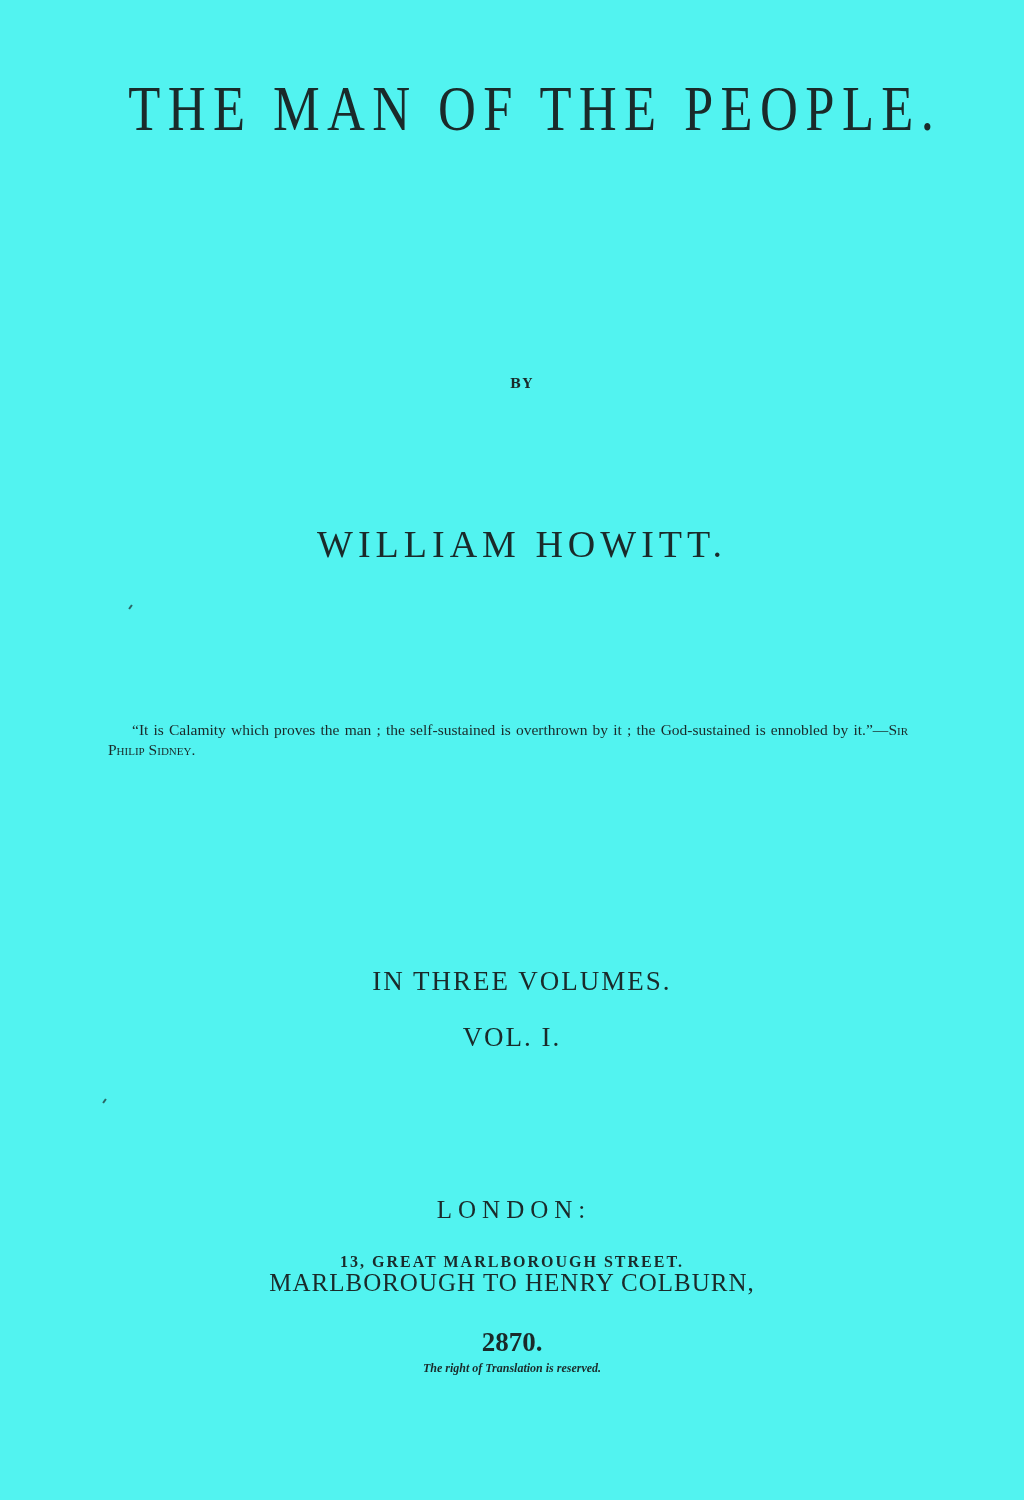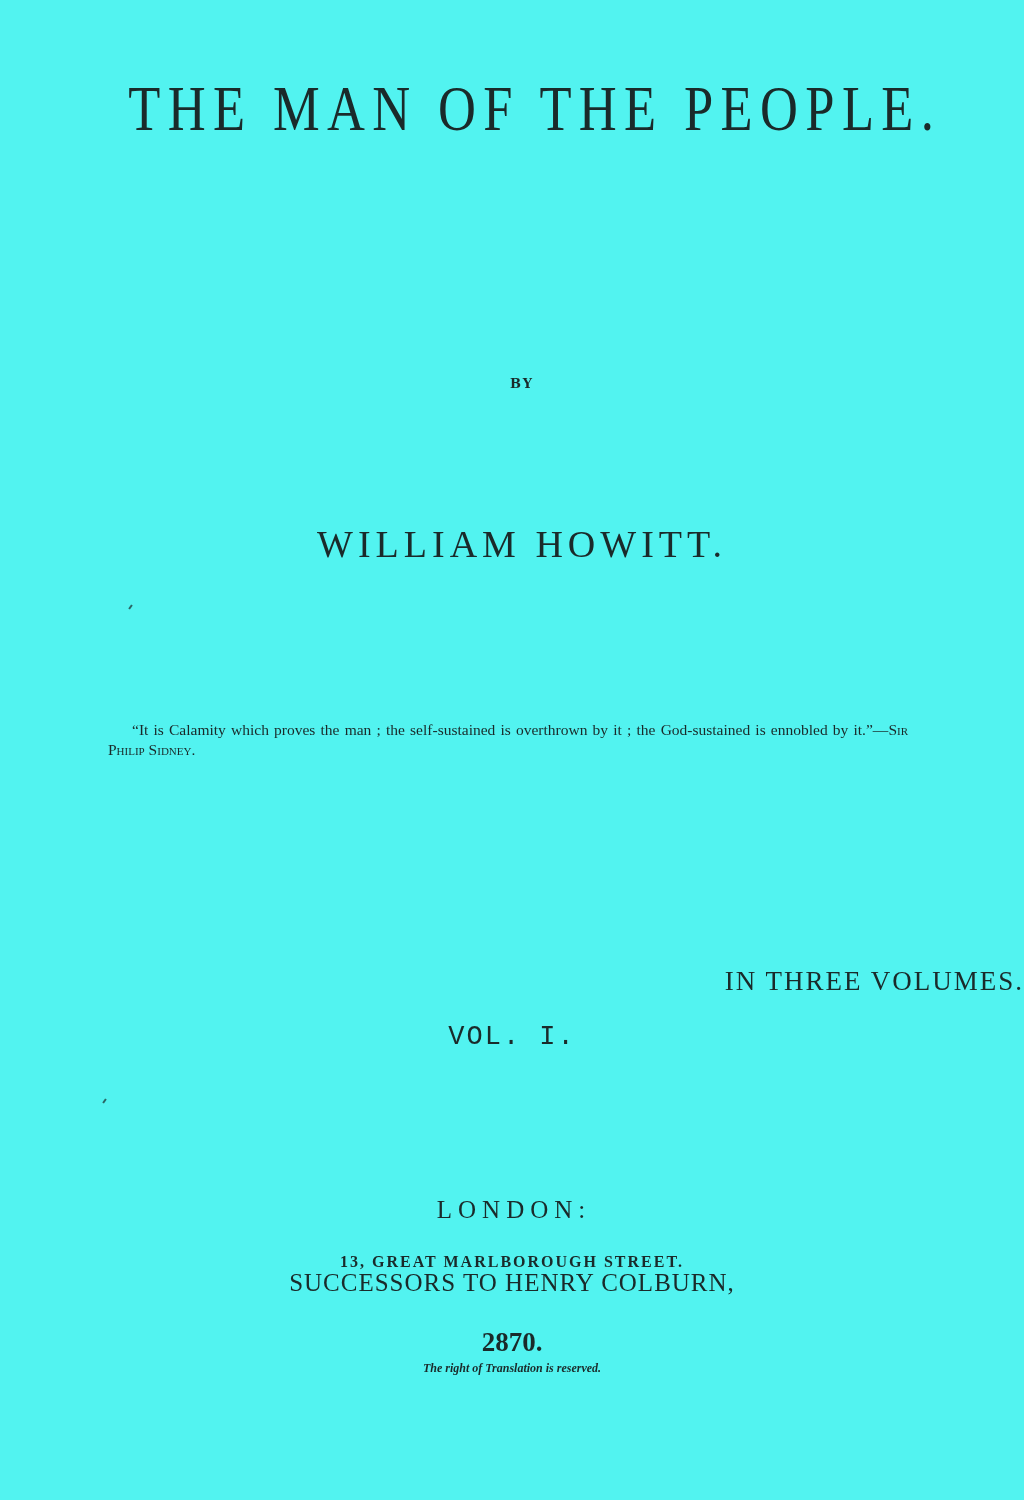--- a/index.html
+++ b/index.html
@@ -21,22 +21,22 @@
   }
   .by { top: 376px; font-size: 13px; font-weight: bold; letter-spacing: 2px; padding-left: 20px; }
   .author { top: 522px; font-family: "Liberation Serif", serif; font-size: 38px; letter-spacing: 5px; padding-left: 20px; }
   .mottos {
     position: absolute; top: 720px; left: 108px; width: 800px;
     font-family: "Liberation Serif", serif; font-size: 15.5px; line-height: 20px;
     text-align: justify;
   }
   .mottos p { margin: 0 0 8px 0; text-indent: 24px; }
   .sc { font-variant: small-caps; }
-  .vols { top: 966px; font-family: "Liberation Serif", serif; font-size: 27px; letter-spacing: 2px; padding-left: 20px; text-align: right; }
-  .vol { top: 1022px; font-family: Liberation Mono, monospace; font-size: 27px; letter-spacing: 2px; }
+  .vols { top: 966px; font-family: "Liberation Serif", serif; font-size: 27px; letter-spacing: 2px; padding-left: 20px; }
+  .vol { top: 1022px; font-family: Liberation Serif, serif; font-size: 27px; letter-spacing: 2px; }
   .london { top: 1196px; font-family: "Liberation Serif", serif; font-size: 25px; letter-spacing: 6px; padding-left: 4px; }
   .publisher { top: 1232px; font-family: "Liberation Serif", serif; font-size: 33px; letter-spacing: 1.5px; }
   .successors { top: 1269px; font-family: "Liberation Serif", serif; font-size: 25px; letter-spacing: 1px; }
   .street { top: 1253px; font-family: Liberation Serif, serif; font-size: 16px; font-weight: bold; letter-spacing: 2px; }
   .year { top: 1327px; font-family: "Liberation Serif", serif; font-size: 27px; font-weight: bold; }
   .rights { top: 1361px; font-family: "Liberation Serif", serif; font-size: 12px; font-style: italic; font-weight: bold; }
   .speck { position: absolute; width: 5px; height: 2px; background: #1a2a2a; transform: rotate(-55deg); opacity: .7; }
 </style>
 </head>
 <body>
@@ -53,17 +53,17 @@
       <span>“It is Calamity which proves the man ; the self-sustained is overthrown by it ; the God-sustained is ennobled by it.”—</span><span class="sc">Sir Philip Sidney.</span>
     </p>
   </div>
 
   <div class="abs vols">IN THREE VOLUMES.</div>
   <div class="abs vol">VOL. I.</div>
 
   <div class="speck" style="left:102px; top:1100px;"></div>
 
   <div class="abs london">LONDON:</div>
-  <div class="abs successors">SUCCESSORS TO HENRY COLBURN,</div>
+  <div class="abs successors">MARLBOROUGH TO HENRY COLBURN,</div>
   <div class="abs street">13, GREAT MARLBOROUGH STREET.</div>
   <div class="abs year">2870.</div>
   <div class="abs rights">The right of Translation is reserved.</div>
 </div>
 
 </body></html>

